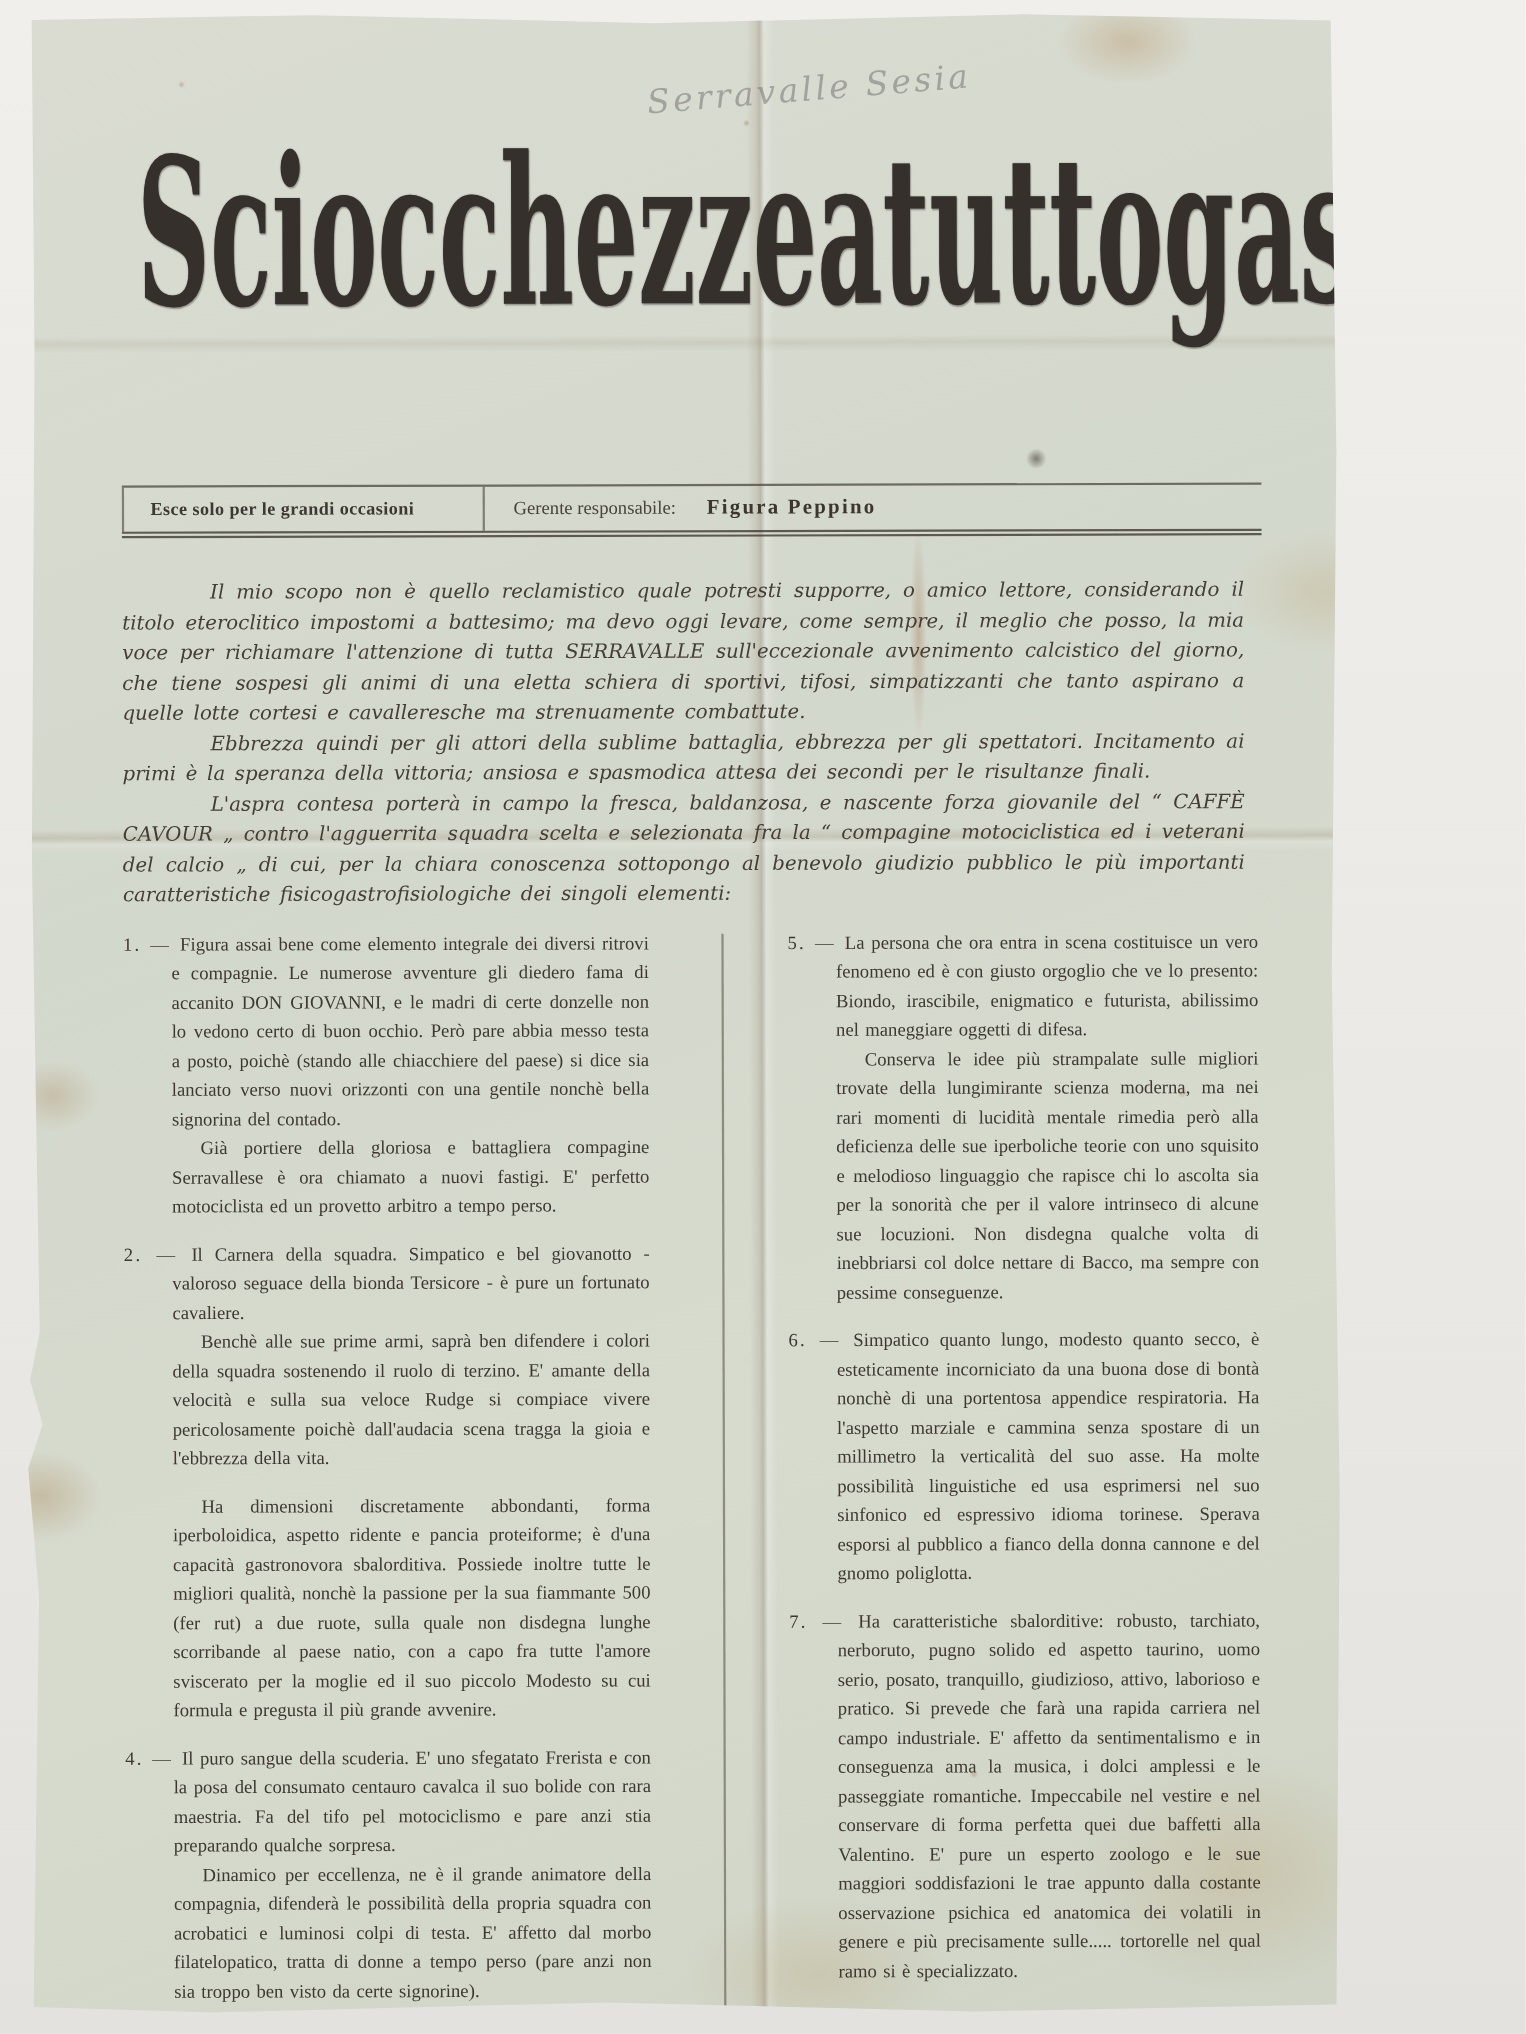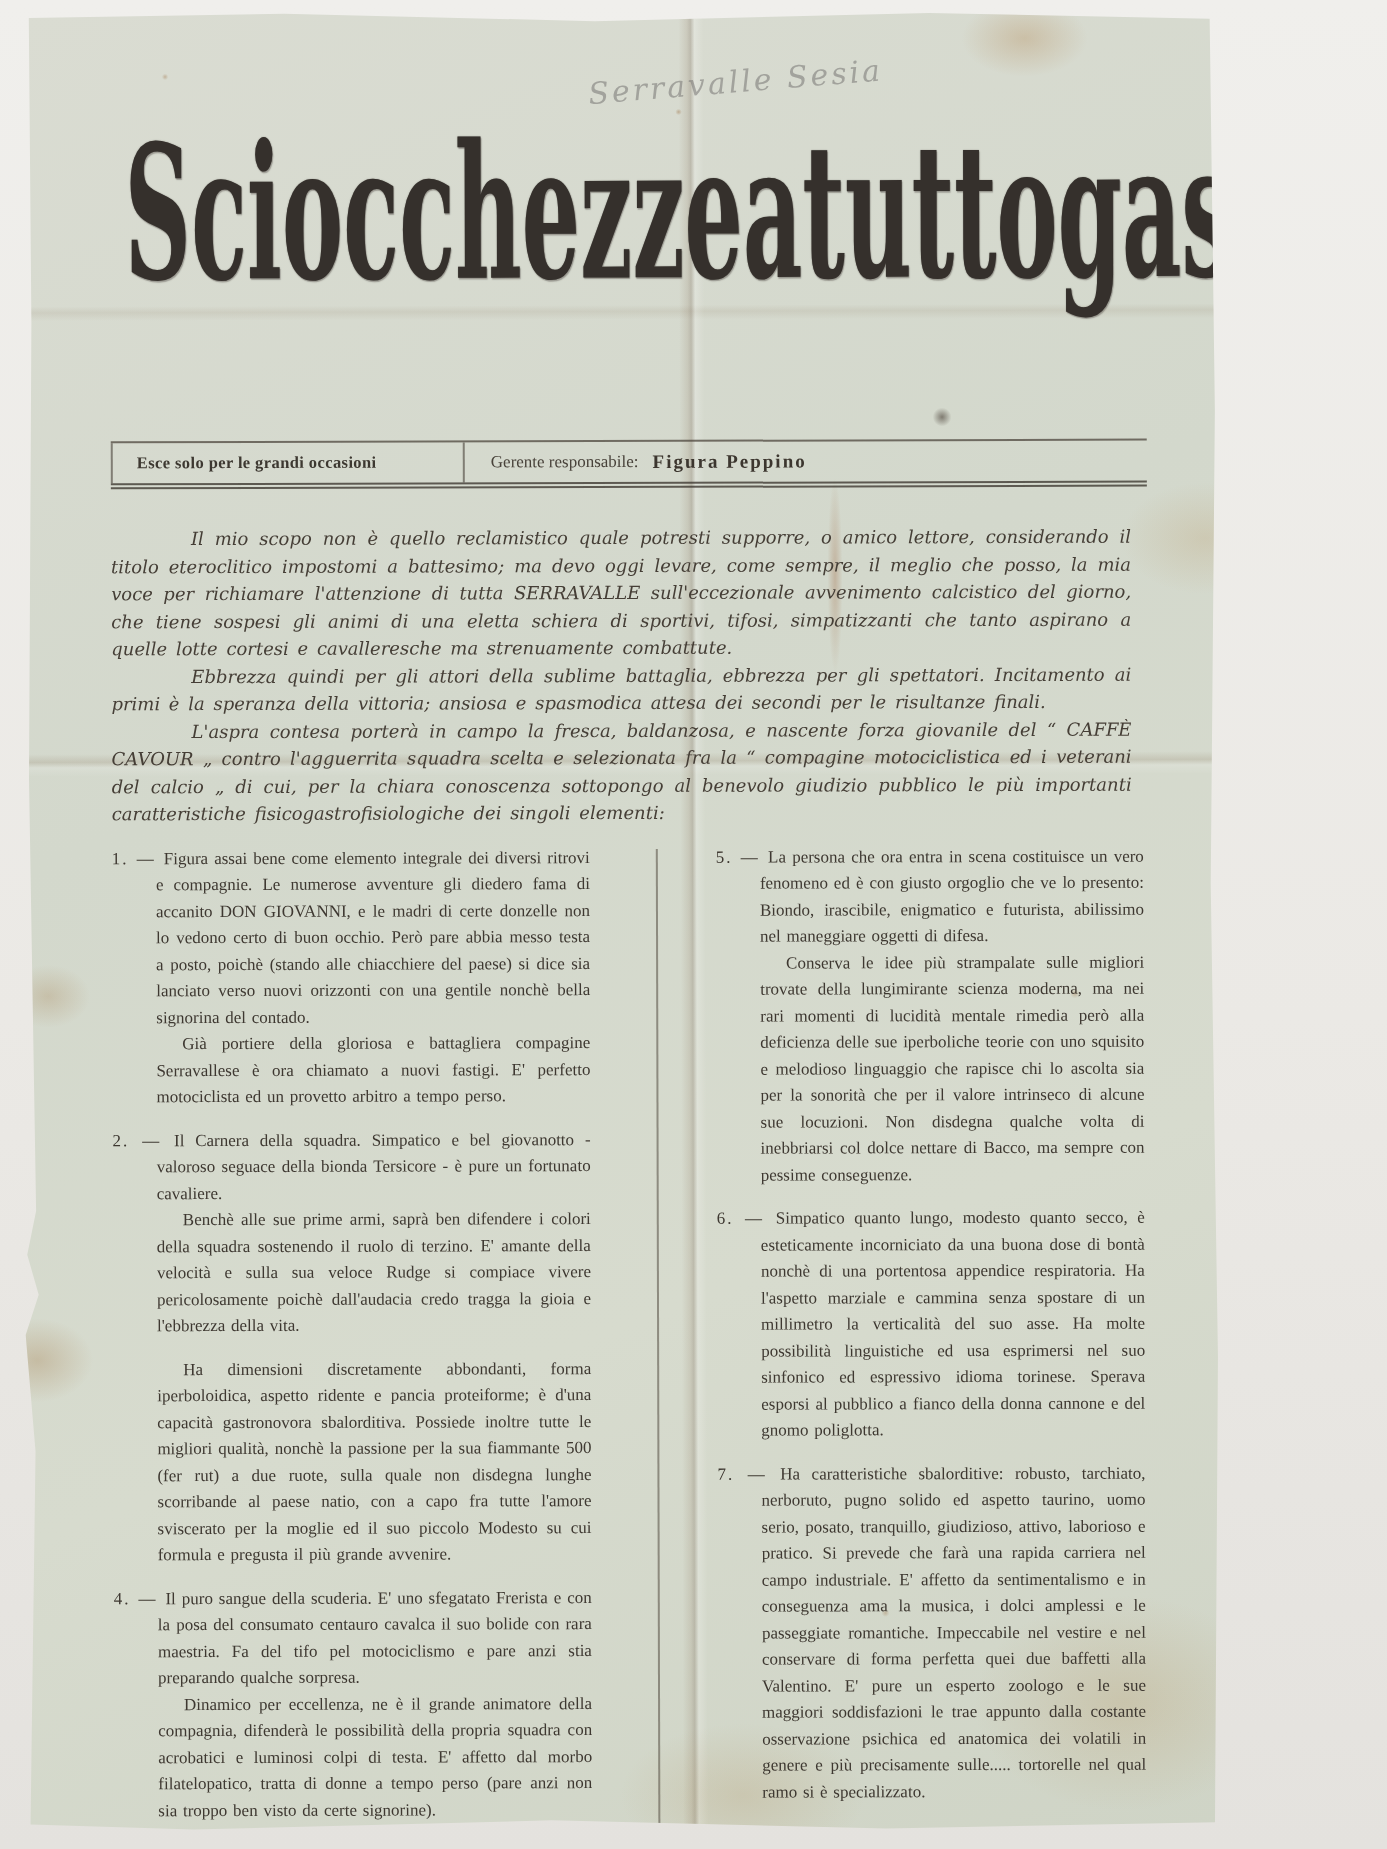--- a/index.html
+++ b/index.html
@@ -54,21 +54,21 @@
     border-top:2px solid rgba(72,65,56,.72);
     border-bottom:6px double rgba(60,54,47,.78);
     color:#46413a;
   }
   .dl-cell{display:flex;align-items:center;padding:9px 6px 9px 14px;}
   .dl-date{flex:0 0 318px;font-size:23px;letter-spacing:6px;color:#4a443c;}
   .dl-motto{flex:0 0 296px;border-left:2px solid rgba(72,65,56,.6);
     font-family:Liberation Serif, serif;font-weight:bold;font-size:16.5px;
     letter-spacing:.4px;color:#3d3831;padding-left:24px;}
   .dl-gerente{flex:1 1 auto;border-left:2px solid rgba(72,65,56,.6);
-    font-size:17px;color:#48423a;padding-left:26px;gap:14px;margin-left:24px;}
+    font-size:17px;color:#48423a;padding-left:26px;gap:28px;}
   .dl-gerente b{font-size:19px;letter-spacing:2px;color:#3c362f;}
   .intro{margin:36px 86px 0 88px;font-family:"DejaVu Serif",serif;font-style:italic;
     font-size:18px;line-height:27.5px;color:#453e36;text-align:justify;word-spacing:3px;}
   .intro p{margin:0;text-indent:80px;}
   .columns{margin:18px 70px 0 88px;display:flex;align-items:stretch;}
   .col{text-align:justify;font-size:17px;line-height:26.5px;color:#3e3831;word-spacing:1.5px;}
   .col-left{width:478px;}
   .col-right{width:428px;}
   .col-divider{width:2px;background:rgba(82,74,63,.55);margin:4px 58px 10px 66px;}
   .item{padding-left:44px;margin:0 0 17px 0;}
@@ -107,21 +107,21 @@
     </div>
 
   <div class="columns">
     <div class="col col-left" id="col-left">
         <div class="item">
           <div class="para first"><span class="num">1. — </span>Figura assai bene come elemento integrale dei diversi ritrovi e compagnie. Le numerose avventure gli diedero fama di accanito DON GIOVANNI, e le madri di certe donzelle non lo vedono certo di buon occhio. Però pare abbia messo testa a posto, poichè (stando alle chiacchiere del paese) si dice sia lanciato verso nuovi orizzonti con una gentile nonchè bella signorina del contado.</div>
           <div class="para cont">Già portiere della gloriosa e battagliera compagine Serravallese è ora chiamato a nuovi fastigi. E' perfetto motociclista ed un provetto arbitro a tempo perso.</div>
         </div>
         <div class="item">
           <div class="para first"><span class="num">2. — </span>Il Carnera della squadra. Simpatico e bel giovanotto - valoroso seguace della bionda Tersicore - è pure un fortunato cavaliere.</div>
-          <div class="para cont">Benchè alle sue prime armi, saprà ben difendere i colori della squadra sostenendo il ruolo di terzino. E' amante della velocità e sulla sua veloce Rudge si compiace vivere pericolosamente poichè dall'audacia credo tragga la gioia e l'ebbrezza della vita.</div>
+          <div class="para cont">Benchè alle sue prime armi, saprà ben difendere i colori della squadra sostenendo il ruolo di terzino. E' amante della velocità e sulla sua veloce Rudge si compiace vivere pericolosamente poichè dall'audacia scena tragga la gioia e l'ebbrezza della vita.</div>
         </div>
         <div class="item">
           <div class="para cont">Ha dimensioni discretamente abbondanti, forma iperboloidica, aspetto ridente e pancia proteiforme; è d'una capacità gastronovora sbalorditiva. Possiede inoltre tutte le migliori qualità, nonchè la passione per la sua fiammante 500 (fer rut) a due ruote, sulla quale non disdegna lunghe scorribande al paese natio, con a capo fra tutte l'amore sviscerato per la moglie ed il suo piccolo Modesto su cui formula e pregusta il più grande avvenire.</div>
         </div>
         <div class="item">
           <div class="para first"><span class="num">4. — </span>Il puro sangue della scuderia. E' uno sfegatato Frerista e con la posa del consumato centauro cavalca il suo bolide con rara maestria. Fa del tifo pel motociclismo e pare anzi stia preparando qualche sorpresa.</div>
           <div class="para cont">Dinamico per eccellenza, ne è il grande animatore della compagnia, difenderà le possibilità della propria squadra con acrobatici e luminosi colpi di testa. E' affetto dal morbo filatelopatico, tratta di donne a tempo perso (pare anzi non sia troppo ben visto da certe signorine).</div>
         </div>
       </div>
     <div class="col-divider"></div>

